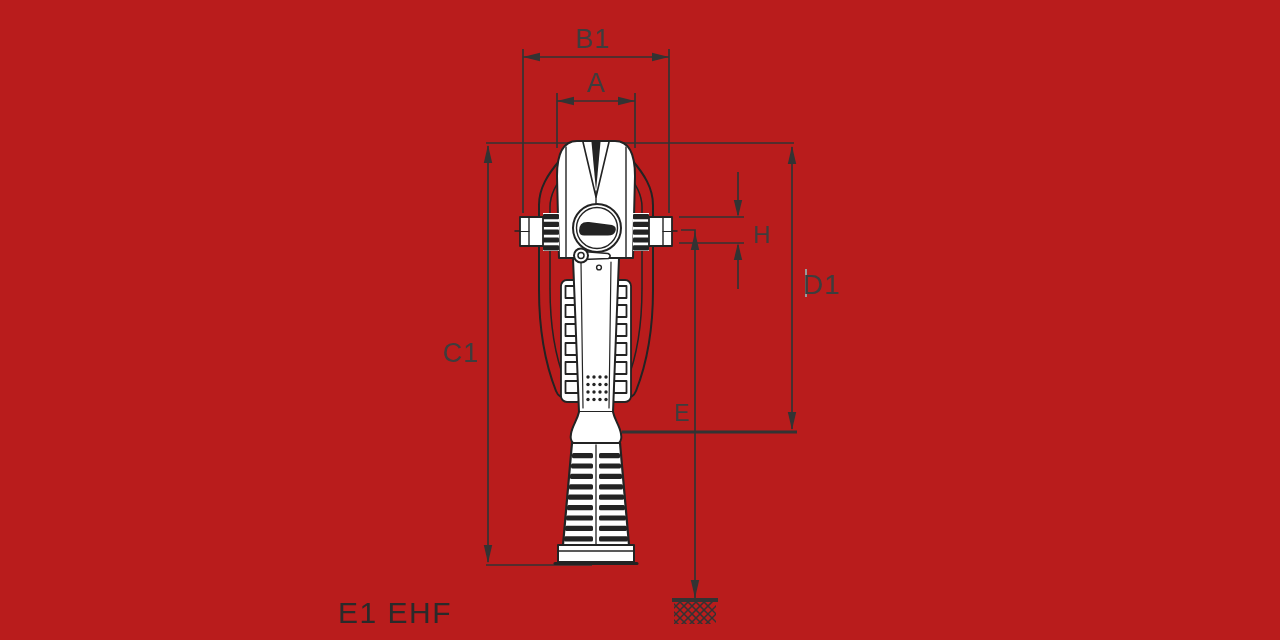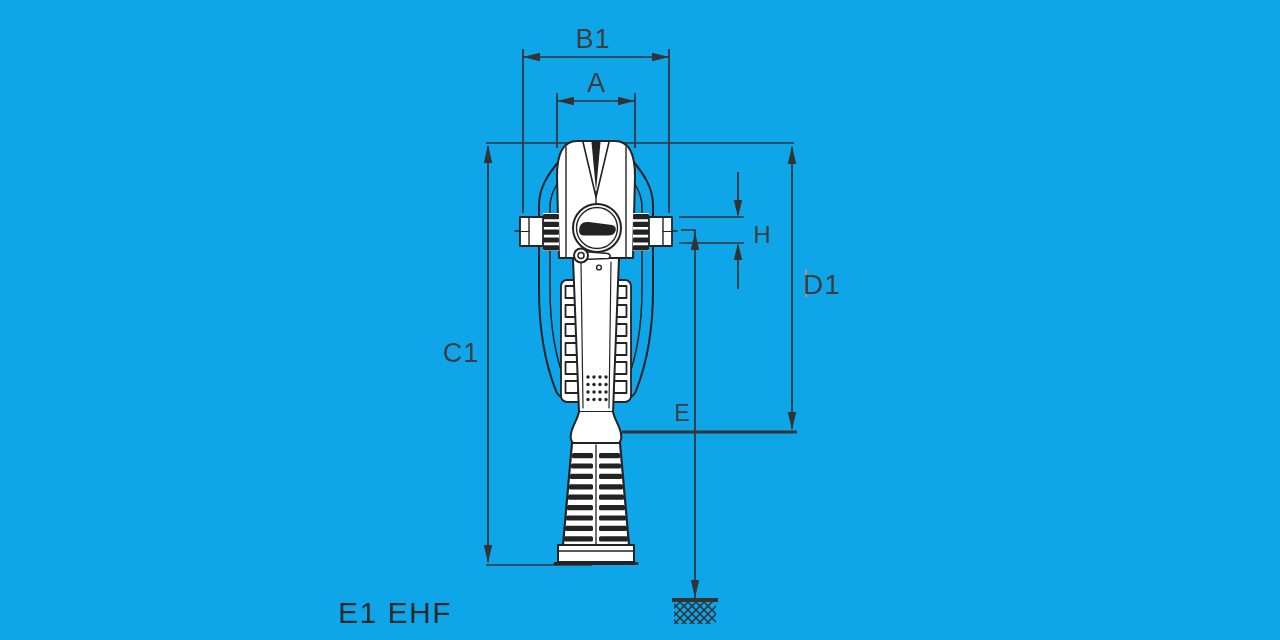--- a/index.html
+++ b/index.html
@@ -1,19 +1,19 @@
 <!DOCTYPE html>
 <html><head>
 <meta charset="utf-8">
 <style>
   html, body { margin: 0; padding: 0; background: #ffffff; }
   .canvas {
     position: relative;
     width: 1280px; height: 640px;
-    background: #0ea5e9;
+    background: #b91c1c;
     font-family: "Liberation Sans", sans-serif;
     overflow: hidden;
   }
   svg { display: block; }
   .dim-label {
     font-family: "Liberation Sans", sans-serif;
     font-weight: 400;
   }
   .product-label {
     font-family: "Liberation Sans", sans-serif;

